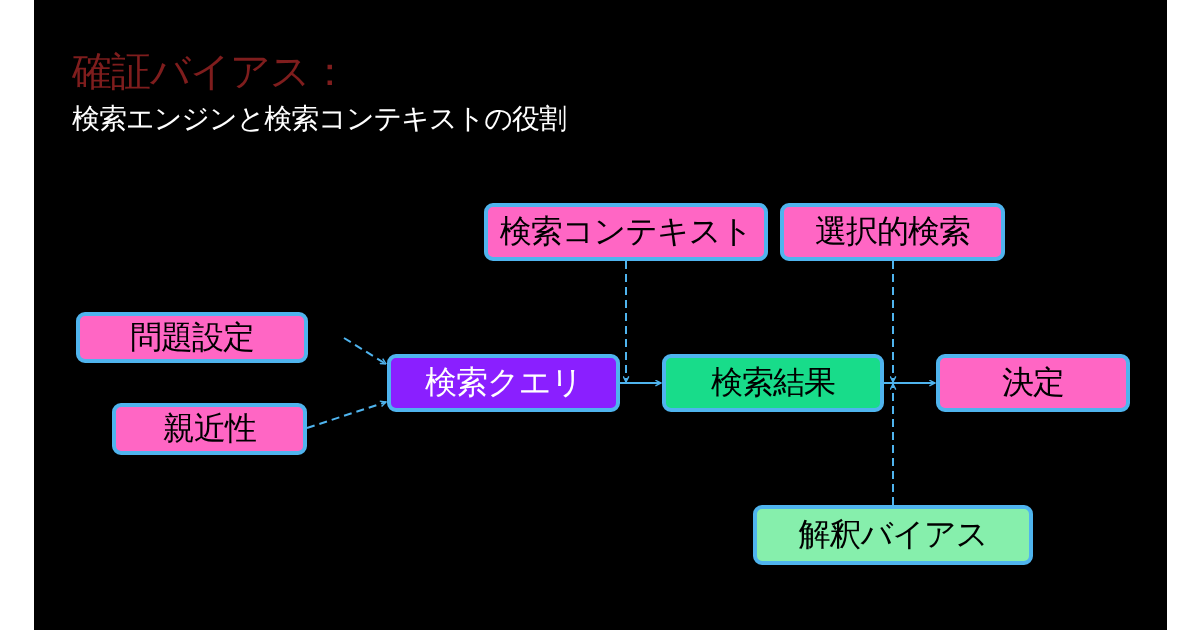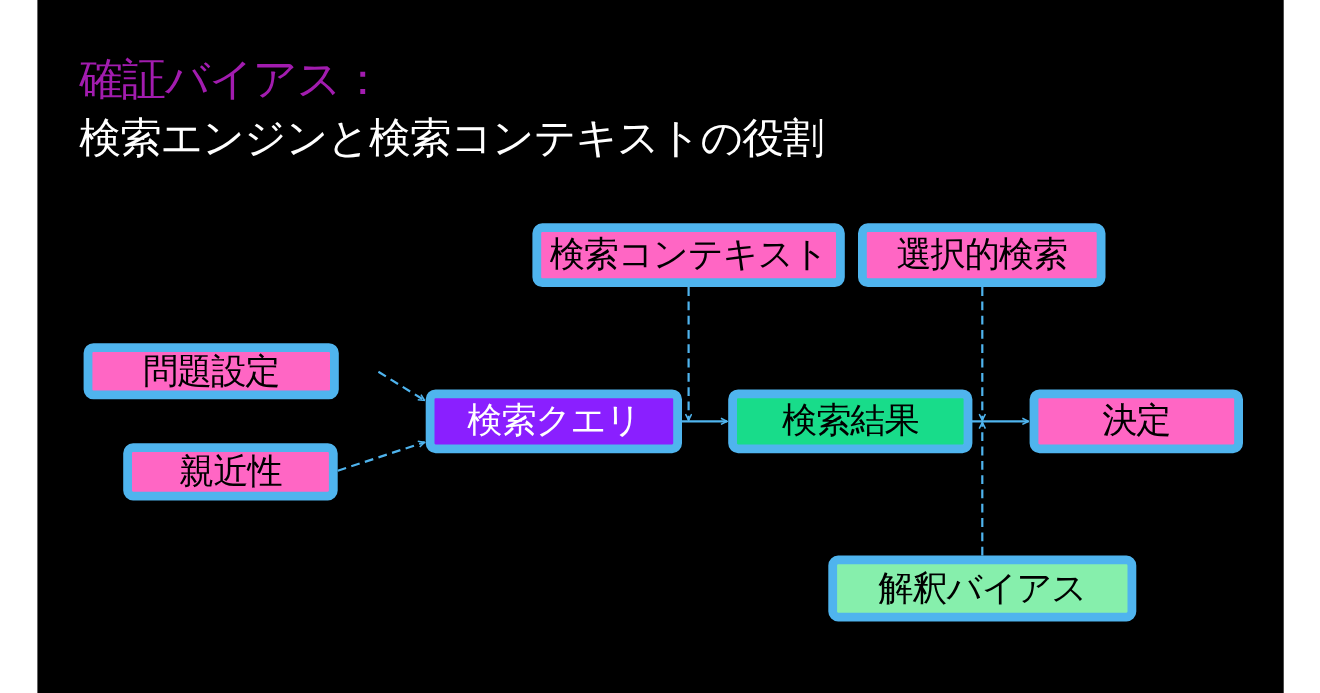--- a/index.html
+++ b/index.html
@@ -10,35 +10,35 @@
   }
   #slide {
     position: absolute; left: 34px; top: 0; width: 1133px; height: 630px;
     background: #000000;
   }
   .title {
     position: absolute; left: 72px; margin: 0; white-space: nowrap;
     font-weight: normal; letter-spacing: -1px;
   }
   #title-1 { top: 44px; font-size: 40px; }
-  #title-2 { top: 100px; font-size: 38px; }
+  #title-2 { top: 100px; font-size: 28px; }
   .node {
     position: absolute; box-sizing: border-box;
-    border: 8px solid #7f1d1d; border-radius: 9px;
+    border: 4px solid #7f1d1d; border-radius: 9px;
     display: flex; align-items: center; justify-content: center;
     font-size: 32px; white-space: nowrap; letter-spacing: -1px;
   }
   svg#links { position: absolute; left: 0; top: 0; }
 </style>
 </head>
 <body>
 
 <div id="slide" style="background: rgb(0, 0, 0);"></div>
 
-<h1 id="title-1" class="title" style="color: #a21caf;">確証バイアス：</h1>
+<h1 id="title-1" class="title" style="color: #7f1d1d;">確証バイアス：</h1>
 <h2 id="title-2" class="title" style="color: rgb(255, 255, 255);">検索エンジンと検索コンテキストの役割</h2>
 
 <svg id="links" width="1200" height="630">
   <defs>
     <marker id="arrow" viewBox="0 0 10 10" refX="9" refY="5" markerWidth="7" markerHeight="7" orient="auto-start-reverse" markerUnits="userSpaceOnUse">
       <path d="M1,1 L9,5 L1,9" fill="none" stroke-width="2" class="arrow-stroke" stroke="#4fb4ee"></path>
     </marker>
   </defs>
   <line class="edge dashed" x1="344" y1="338" x2="386" y2="364" marker-end="url(#arrow)" stroke="#4fb4ee" stroke-width="2" stroke-dasharray="8 5"></line>
   <line class="edge dashed" x1="307" y1="428" x2="386" y2="402" marker-end="url(#arrow)" stroke="#4fb4ee" stroke-width="2" stroke-dasharray="8 5"></line>

